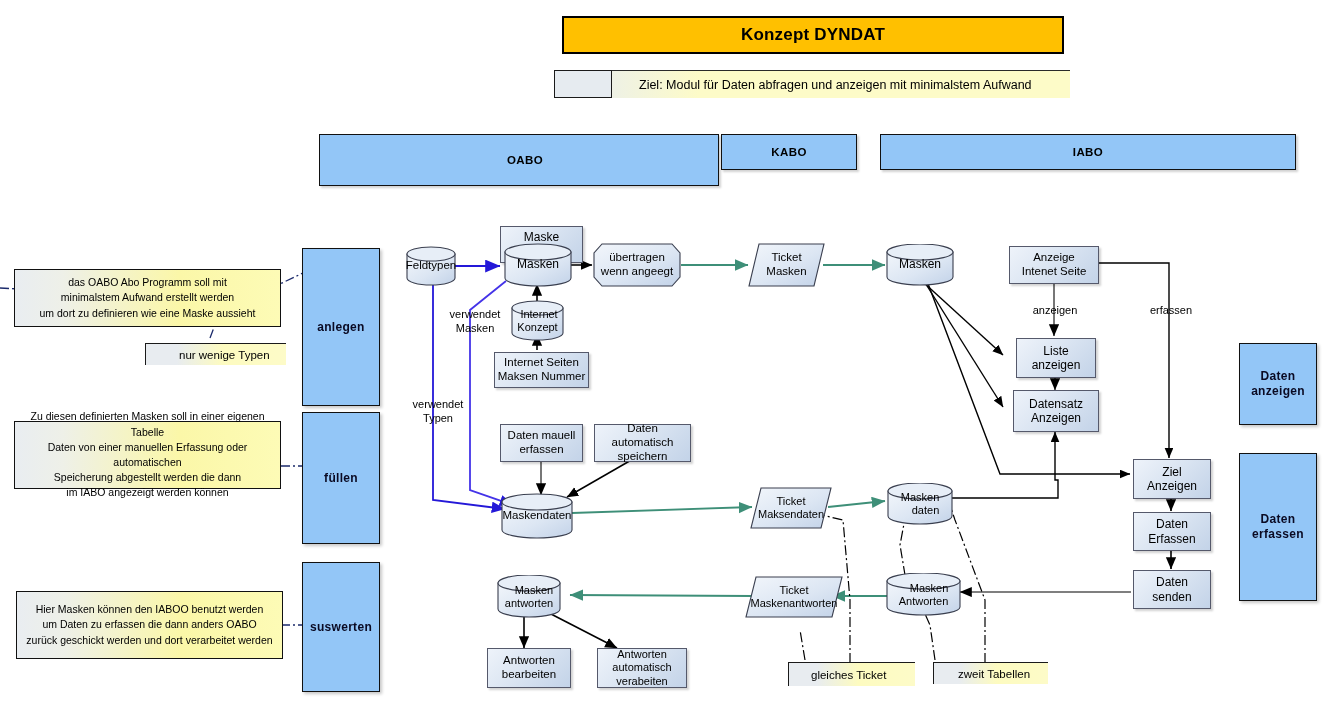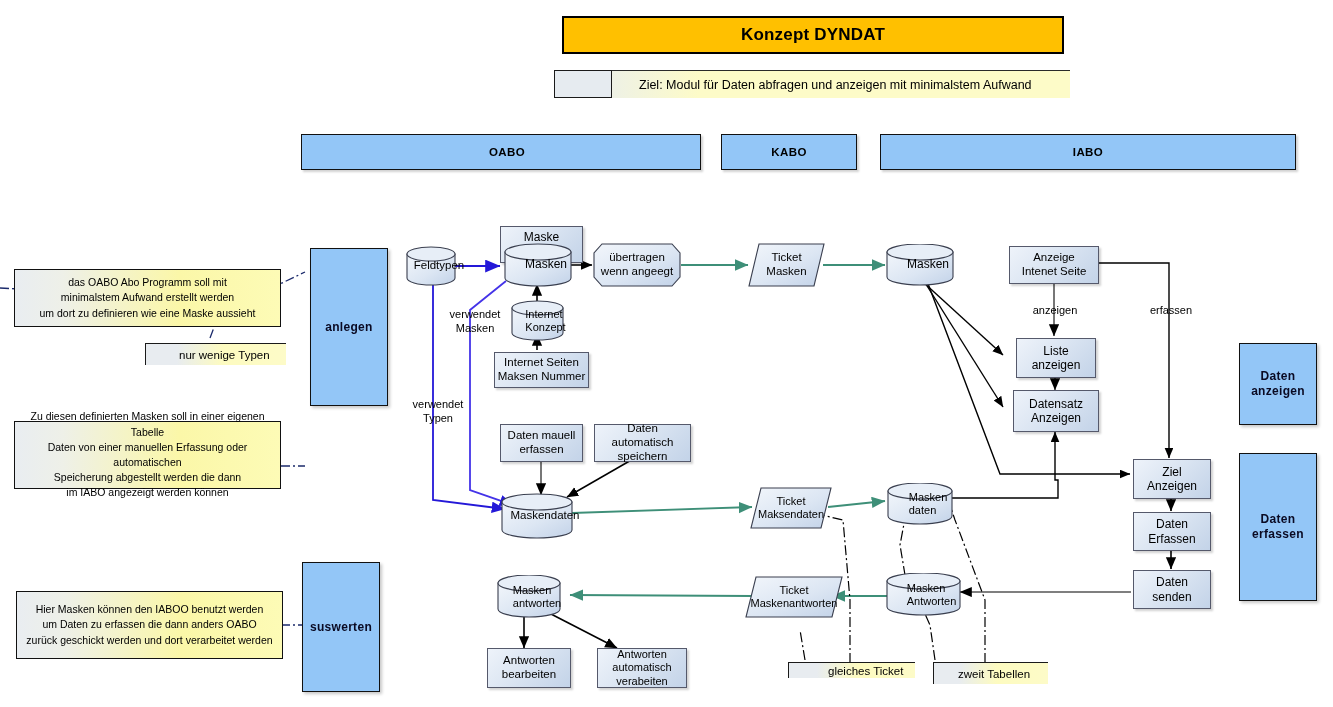--- a/index.html
+++ b/index.html
@@ -59,22 +59,22 @@
   .proc{
     background:linear-gradient(135deg,#eef3fa 0%,#dbe5f2 45%,#c3d3e8 100%);
     border:1.2px solid #55596b;
     font-size:12px;color:#000;line-height:1.2;
     box-shadow:1.5px 1.5px 2px rgba(0,0,0,.18);
   }
 
   
   .cyl{position:absolute;}
   .cyl .lbl{
-    position:absolute;left:8px;top:0;width:100%;height:100%;
-    display:flex;align-items:center;justify-content:center;text-align:left;
+    position:absolute;left:0;top:0;width:100%;height:100%;
+    display:flex;align-items:center;justify-content:center;text-align:right;
     font-size:12px;color:#000;line-height:1.15;z-index:3;
   }
 
   
   .tick{position:absolute;}
   .tick .lbl{
     position:absolute;left:0;top:0;width:100%;height:100%;
     display:flex;align-items:center;justify-content:center;text-align:center;
     font-size:12px;color:#000;line-height:1.2;z-index:3;
   }
@@ -177,45 +177,46 @@
 
       <path d="M906 513 L900 545 L905 575" stroke="#000" stroke-width="1.2" stroke-dasharray="10,3,2,3"></path>
     </g>
   </svg>
 
   <div class="node title-bar" style="left:562px;top:16px;width:502px;height:38px;">Konzept DYNDAT</div>
 
   <div class="node goal-note" style="left:554px;top:70px;width:516px;height:28px;">Ziel: Modul für Daten abfragen und anzeigen mit minimalstem Aufwand</div>
   <div class="node goal-note-tab" style="left:554px;top:70px;width:58px;height:28px;"></div>
 
-  <div class="node lane-head" style="left:301px;top:134px;width:400px;height:36px;padding-left:12px;">OABO</div>
+  <div class="node lane-head" style="left:319px;top:134px;width:400px;height:52px;padding-left:12px;">OABO</div>
   <div class="node lane-head" style="left:721px;top:134px;width:136px;height:36px;">KABO</div>
   <div class="node lane-head" style="left:880px;top:134px;width:416px;height:36px;">IABO</div>
 
-  <div class="node phase-box" style="left:302px;top:248px;width:78px;height:158px;margin-left:8px;">anlegen</div>
+  <div class="node phase-box" style="left:302px;top:248px;width:78px;height:158px;">anlegen</div>
+  <div class="node phase-box" style="left:302px;top:412px;width:78px;height:132px;">füllen</div>
   <div class="node phase-box" style="left:302px;top:562px;width:78px;height:130px;">suswerten</div>
 
   <div class="node right-box" style="left:1239px;top:343px;width:78px;height:82px;white-space:pre-line;">Daten
 anzeigen</div>
   <div class="node right-box" style="left:1239px;top:453px;width:78px;height:148px;white-space:pre-line;">Daten
 erfassen</div>
 
   <div class="node comment" style="left:14px;top:269px;width:267px;height:58px;white-space:pre-line;">das OABO Abo Programm soll mit
 minimalstem Aufwand erstellt werden
 um dort zu definieren wie eine Maske aussieht</div>
   <div class="node comment" style="left:14px;top:421px;width:267px;height:68px;white-space:pre-line;">Zu diesen definierten Masken soll in einer eigenen Tabelle
 Daten von einer manuellen Erfassung oder automatischen
 Speicherung abgestellt werden die dann
 im IABO angezeigt werden können</div>
   <div class="node comment" style="left:16px;top:591px;width:267px;height:68px;white-space:pre-line;">Hier Masken können den IABOO benutzt werden
 um Daten zu erfassen die dann anders OABO
 zurück geschickt werden und dort verarbeitet werden</div>
 
   <div class="node mini-note" style="left:145px;top:343px;width:141px;height:22px;font-size:11.5px;padding-left:33px;">nur wenige Typen</div>
-  <div class="node mini-note" style="left:788px;top:662px;width:127px;height:16px;font-size:11.5px;padding-left:39px;">gleiches Ticket</div>
+  <div class="node mini-note" style="left:788px;top:662px;width:127px;height:24px;font-size:11.5px;padding-left:22px;">gleiches Ticket</div>
   <div class="node mini-note" style="left:933px;top:662px;width:115px;height:22px;font-size:11.5px;padding-left:24px;">zweit Tabellen</div>
 
   <div class="node proc" style="left:500px;top:190px;width:83px;height:37px;white-space:pre-line;margin-top:36px;">Maske Anlegen</div>
 
   <div class="cyl" style="left:406px;top:246px;width:50px;height:40px;">
     <svg width="50" height="40" viewBox="0 0 50 40">
       <defs>
           <linearGradient id="cg1" x1="0" y1="0" x2="1" y2="1">
         <stop offset="0%" stop-color="#f2f6fb"></stop>
             <stop offset="55%" stop-color="#dce6f3"></stop>

